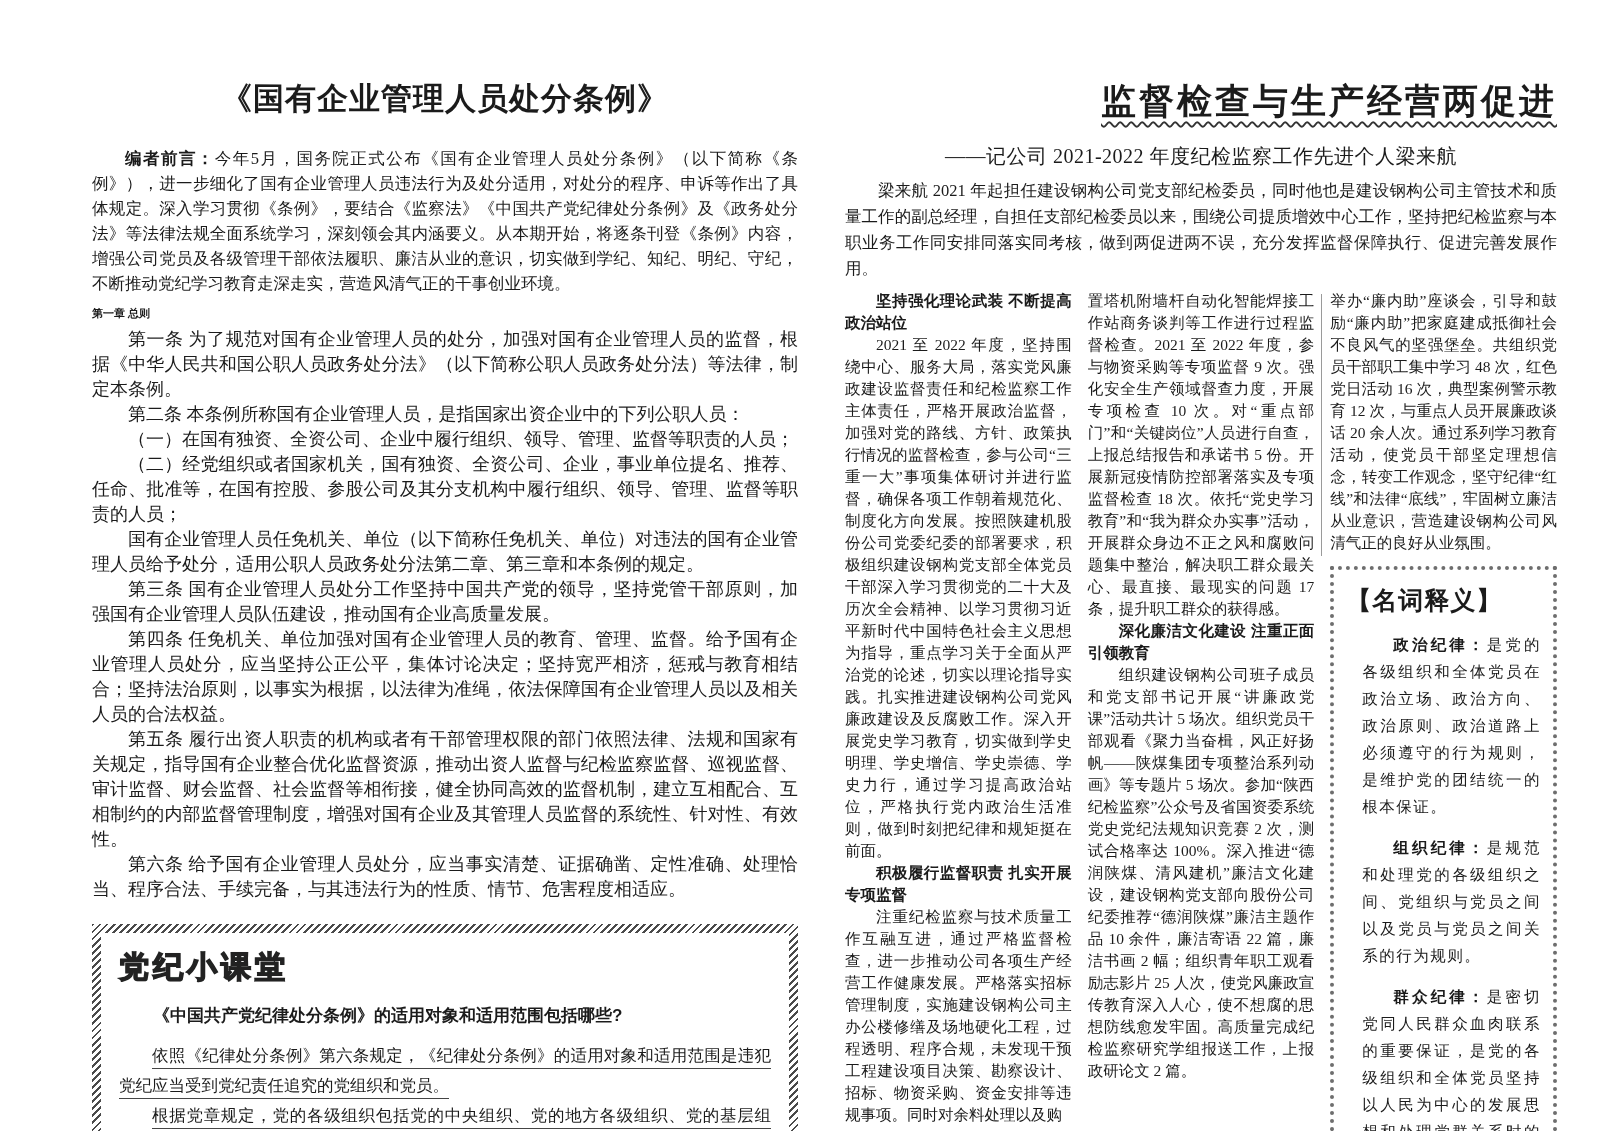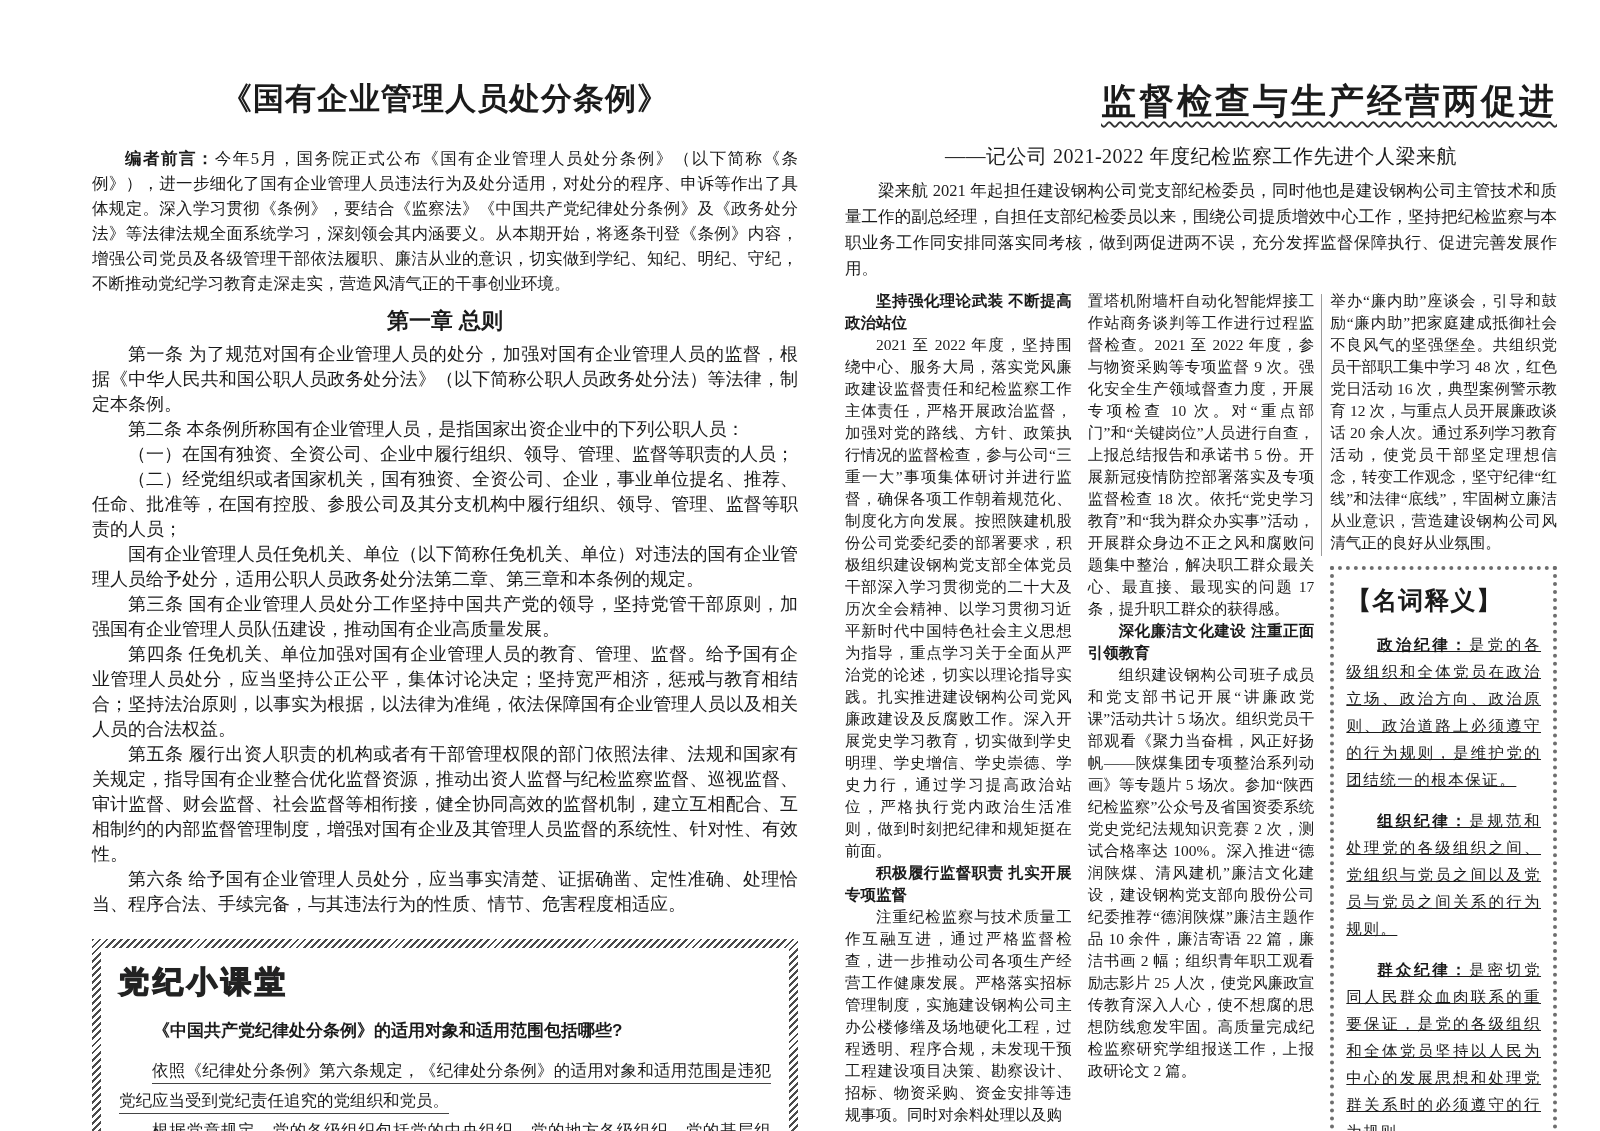--- a/index.html
+++ b/index.html
@@ -5,22 +5,22 @@
   html,body{margin:0;padding:0;background:#e8e8e8;}
   .canvas{position:relative;width:1600px;height:1131px;background:#ffffff;overflow:hidden;
           font-family:"Liberation Serif","DejaVu Serif",serif;color:#1b1b1b;}
 
   
   .left-page{position:absolute;left:92px;top:78px;width:706px;}
   .lp-title{margin:0 0 26px 0;text-align:center;font-family:"Liberation Sans","DejaVu Sans",sans-serif;
             font-weight:800;font-size:31px;letter-spacing:1px;}
   .preface{margin:0 0 10px 0;font-size:16.5px;line-height:25px;text-align:justify;text-indent:2em;}
   .preface .plabel{font-family:"Liberation Sans","DejaVu Sans",sans-serif;font-weight:700;}
-  .chapter{margin:4px 0 6px 0;text-align:center;font-family:"Liberation Sans","DejaVu Sans",sans-serif;
-           font-weight:700;font-size:22px;}
+  .chapter{margin:4px 0 6px 0;font-family:"Liberation Sans","DejaVu Sans",sans-serif;
+           font-weight:700;font-size:11px;}
   .articles p{margin:0;font-size:18px;line-height:25px;text-align:justify;text-indent:2em;}
 
   .hatch-box{margin-top:22px;border:9px solid;padding:10px 18px 16px 18px;
              border-image:repeating-linear-gradient(135deg,#4a4a4a 0 2px,#ffffff 2px 5px) 9;}
   .box-title{font-family:"Liberation Sans","DejaVu Sans",sans-serif;font-weight:800;font-size:30px;
              letter-spacing:4px;color:#15803d;-webkit-text-stroke:1.4px #222;
              text-shadow:0 0 1px #222;margin:4px 0 16px 0;}
   .box-question{margin:0 0 14px 0;font-weight:700;font-size:17px;text-indent:2em;
                 font-family:"Liberation Sans","DejaVu Sans",sans-serif;}
   .box-answers p{margin:0;font-size:16.5px;line-height:30px;text-align:justify;text-indent:2em;
@@ -41,22 +41,22 @@
   .col-h{font-family:"Liberation Sans","DejaVu Sans",sans-serif;font-weight:700;font-size:15.5px;
          line-height:22px;text-indent:2em;text-align:justify;}
   .col-p{font-size:15.5px;line-height:22px;text-align:justify;margin:0;}
   .col-p.ind{text-indent:2em;}
   .col3{position:relative;}
   .col3::before{content:"";position:absolute;left:-9px;top:4px;width:1px;height:262px;background:#9a9a9a;}
 
   .glossary{margin-top:12px;border:4px dotted #6e6e6e;padding:12px 12px 14px 12px;}
   .g-title{font-family:"Liberation Sans","DejaVu Sans",sans-serif;font-weight:800;font-size:25px;
            letter-spacing:1px;margin:2px 0 14px 0;}
-  .g-entry{margin:0 0 14px 0;font-size:15.5px;line-height:27px;letter-spacing:1.5px;
-           text-align:justify;text-indent:2em;text-decoration:underline;}
+  .g-entry{margin:0 0 14px 16px;font-size:15.5px;line-height:27px;letter-spacing:1.5px;
+           text-align:justify;text-indent:2em;}
   .g-entry .term{font-family:"Liberation Sans","DejaVu Sans",sans-serif;font-weight:700;}
 </style>
 </head>
 <body>
 
 <div class="canvas">
 
   <section class="left-page">
     <h1 class="lp-title">《国有企业管理人员处分条例》</h1>
 

